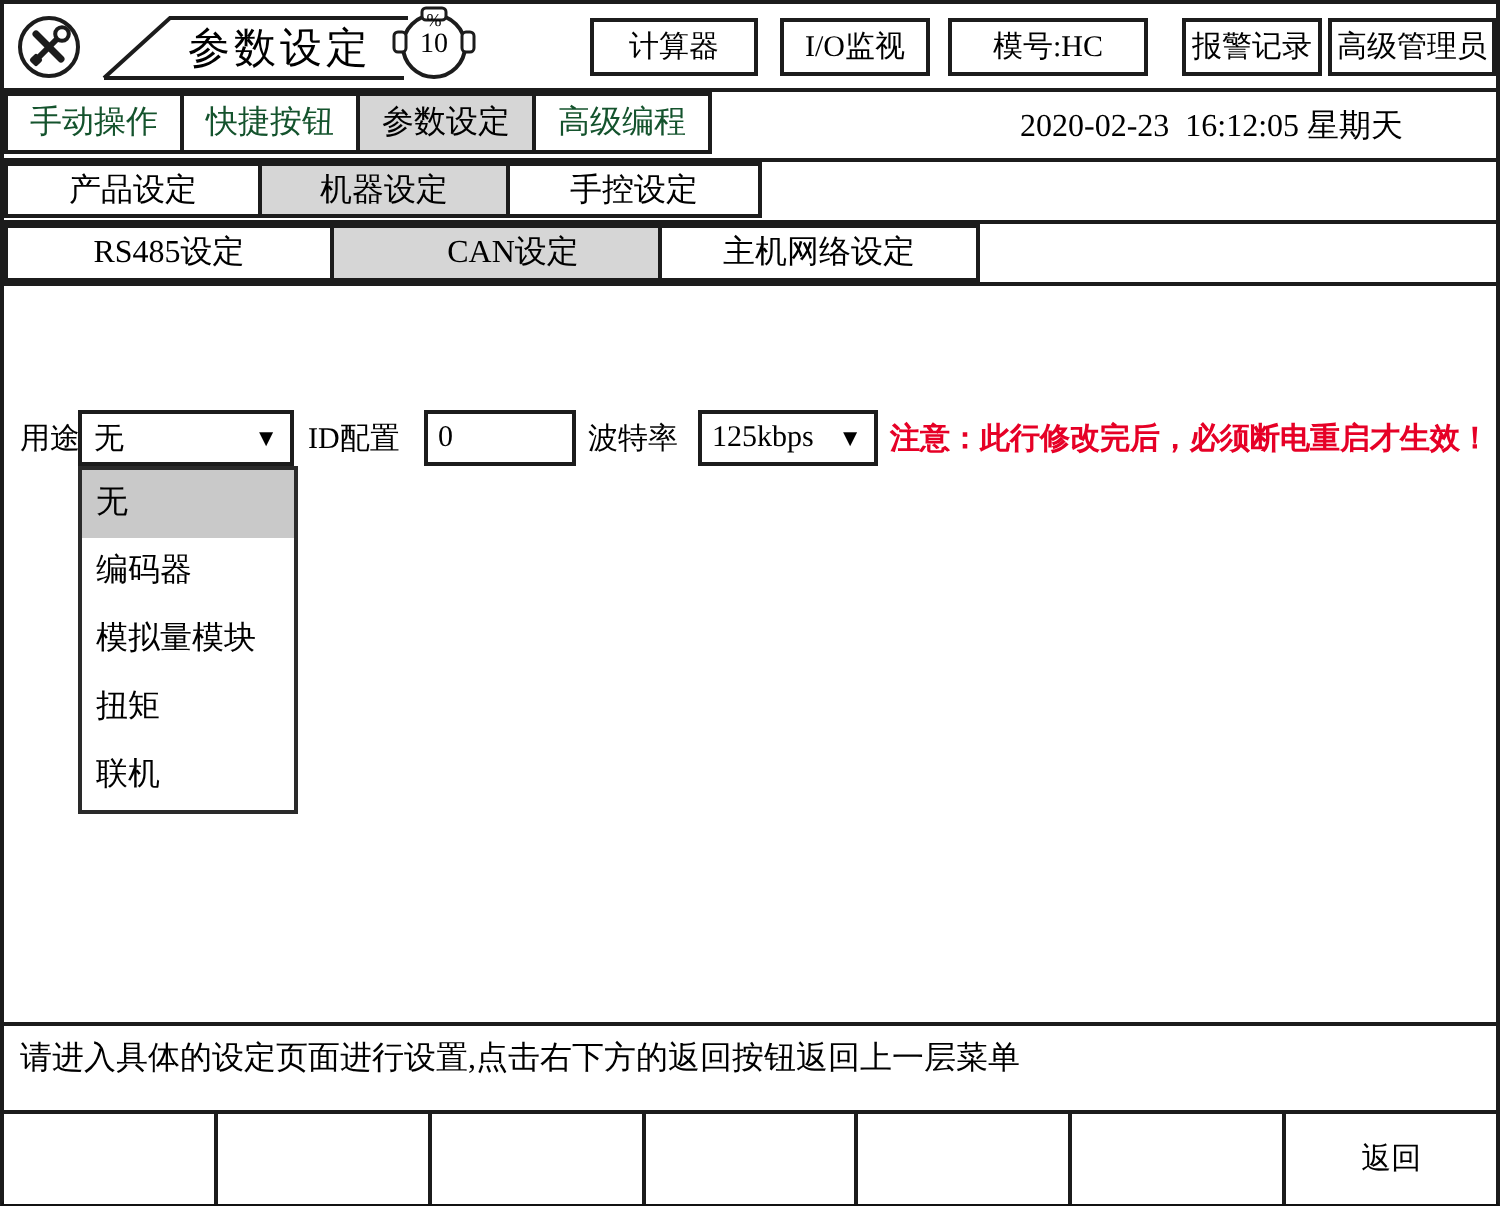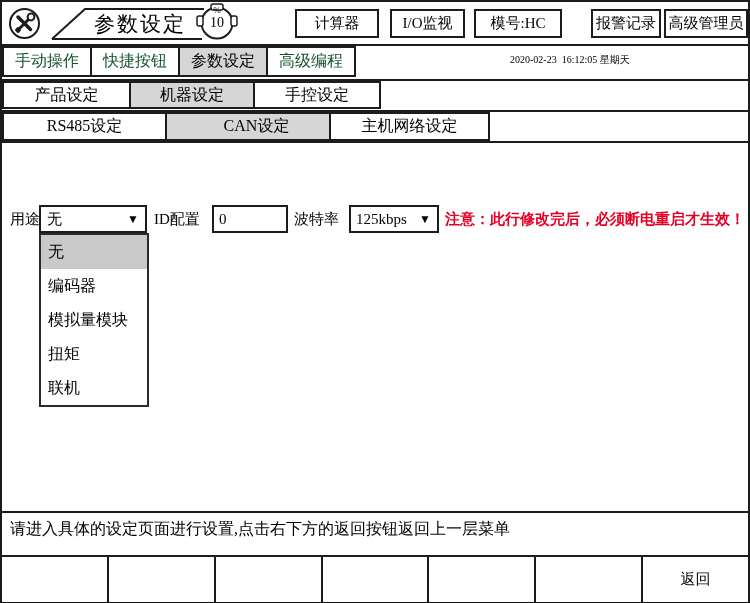--- a/index.html
+++ b/index.html
@@ -18,37 +18,37 @@
   .banner { position: absolute; left: 42px; top: 0; width: 210px; height: 42px; }
   .banner svg { position: absolute; left: 0; top: 0; }
   .banner .title { position: absolute; left: 50px; top: 8px; font-size: 21px; letter-spacing: 2px; white-space: nowrap; }
   .gauge-pct { position: absolute; left: 165px; top: 3px; width: 16px; text-align: center; font-size: 9px; }
   .gauge-val { position: absolute; left: 160px; top: 13px; width: 26px; text-align: center; font-size: 14px; }
   .hbtn { position: absolute; top: 7px; height: 29px; border: 2px solid #1c1c1c;
           display: flex; align-items: center; justify-content: center;
           font-size: 15px; background: #fff; cursor: pointer; white-space: nowrap; }
   .hbtn.b1 { left: 293px; width: 84px; }
   .hbtn.b2 { left: 388px; width: 75px; }
-  .hbtn.b3 { left: 472px; width: 88px; }
+  .hbtn.b3 { left: 472px; width: 100px; }
   .hbtn.b4 { left: 589px; width: 70px; }
   .hbtn.b5 { left: 662px; width: 84px; text-align: right; }
 
   
   .navrow { position: absolute; left: 0; top: 44px; width: 746px; height: 35px;
             border-bottom: 2px solid #1c1c1c; background: #fff; }
   .navtab { position: absolute; top: 0; height: 31px; border: 2px solid #1c1c1c;
             display: flex; align-items: center; justify-content: center;
             font-size: 16px; background: #fff; cursor: pointer; }
   .navtab.t0 { left: 0; width: 90px; }
   .navtab.t1 { left: 88px; width: 90px; }
   .navtab.t2 { left: 176px; width: 90px; }
   .navtab.t3 { left: 264px; width: 90px; }
   .navtab.disabled { color: #14532d; }
   .navtab.active { background: #d6d6d6; color: #000; }
-  .datetime { position: absolute; left: 508px; top: 7px; font-size: 10px; white-space: pre; }
+  .datetime { position: absolute; left: 508px; top: 7px; font-size: 16px; white-space: pre; }
 
   
   .subrow1 { position: absolute; left: 0; top: 79px; width: 746px; height: 31px;
              border-bottom: 2px solid #1c1c1c; background: #fff; }
   .subrow2 { position: absolute; left: 0; top: 110px; width: 746px; height: 31px;
              border-bottom: 2px solid #1c1c1c; background: #fff; }
   .subtab { position: absolute; top: 0; height: 28px; border: 2px solid #1c1c1c;
             display: flex; align-items: center; justify-content: center;
             font-size: 16px; background: #fff; cursor: pointer; }
   .subrow2 .subtab { height: 29px; }

